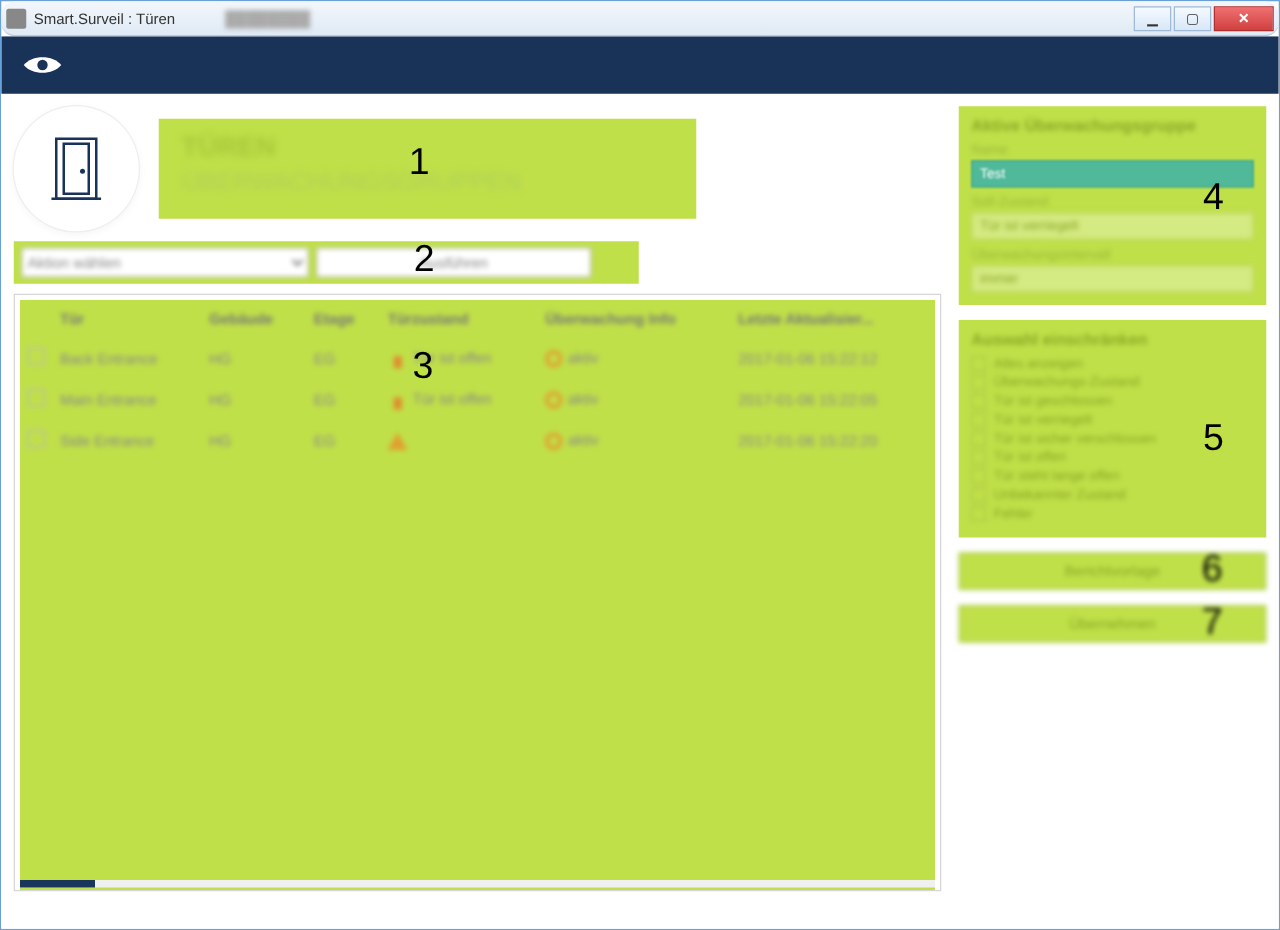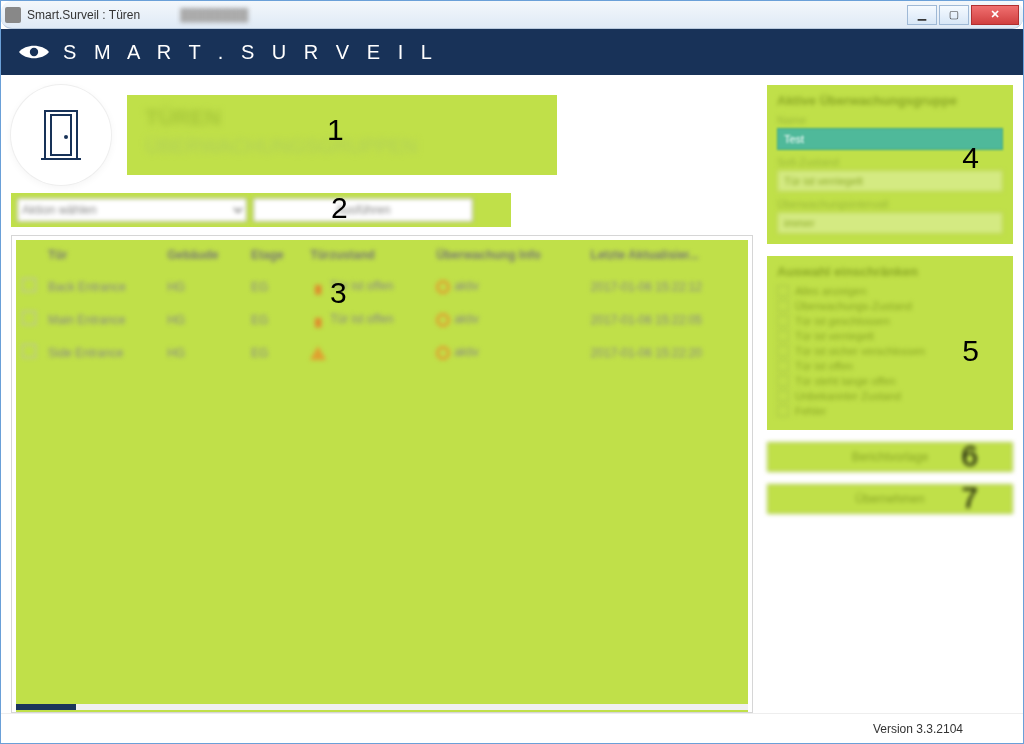--- a/index.html
+++ b/index.html
@@ -101,21 +101,20 @@
 
   <div class="client">
 
     <div class="brandbar">
       <span class="eye">
         <svg viewBox="0 0 40 24">
             <path d="M2 12 C10 2,30 2,38 12 C30 22,10 22,2 12 Z" fill="#fff"></path>
             <circle cx="20" cy="12" r="5" fill="#183258"></circle>
           </svg>
       </span>
-      <span class="brandtext">S M A R T . S U R V E I L</span>
     </div>
 
     <div class="logo">
       <div class="l1"><span>Simons</span><span class="bars">≡</span><span>Voss</span></div>
       <div class="l2">technologies</div>
     </div>
 
     <div class="content">
 
       <div class="leftcol">
@@ -255,18 +254,15 @@
         </div>
         <div class="panel-btn hl">
           <span>Übernehmen</span>
           <div class="annot-on" style="top:-4px; right:34px; filter:none;">7</div>
         </div>
 
       </div>
 
     </div>
 
-    <div class="footer">
-      <span>Version 3.3.2104</span>
-    </div>
 
   </div>
 </div>
 
 </body></html>

